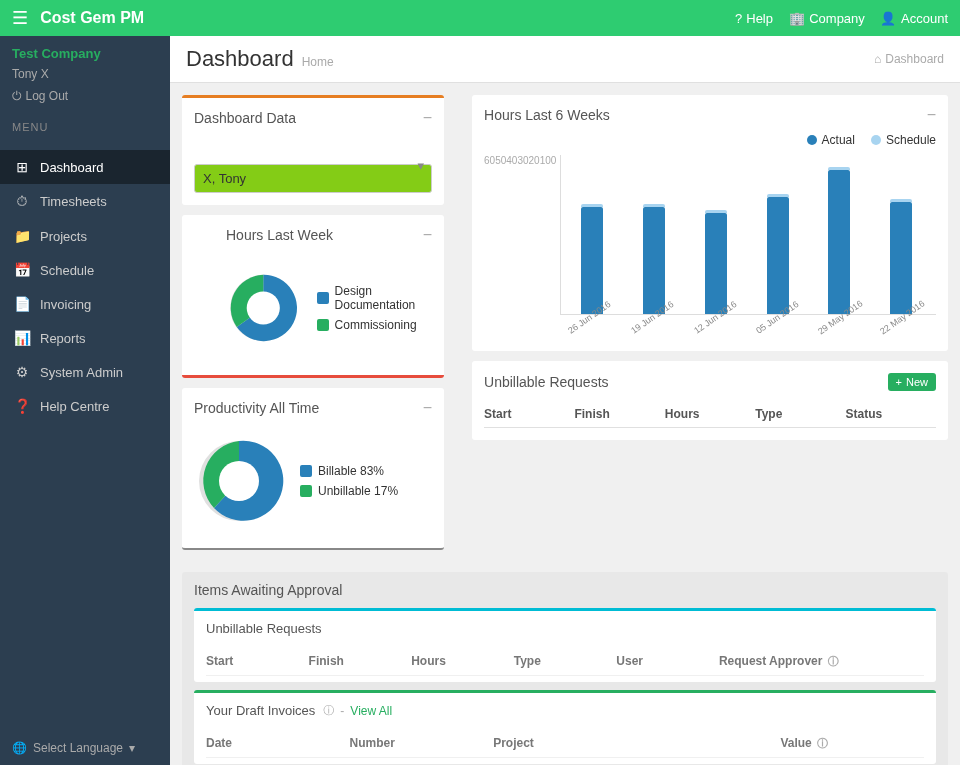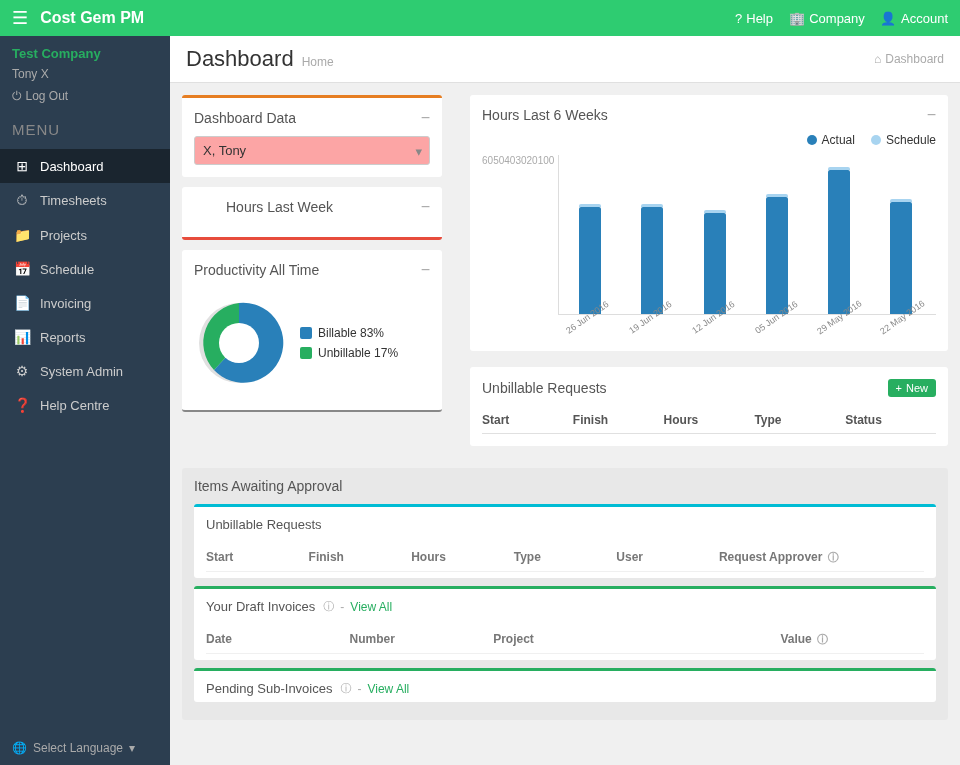--- a/index.html
+++ b/index.html
@@ -23,21 +23,21 @@
 
     
     .sidebar {
       position: fixed; top: 36px; left: 0; bottom: 0; width: 170px;
       background: #2c3e50; color: #ccc; overflow-y: auto;
       display: flex; flex-direction: column;
     }
     .sidebar-company { padding: 10px 12px 4px; color: #27ae60; font-size: 13px; font-weight: bold; }
     .sidebar-user { padding: 2px 12px 4px; color: #aaa; font-size: 12px; }
     .sidebar-logout { padding: 4px 12px 10px; color: #aaa; font-size: 12px; display: flex; align-items: center; gap: 4px; cursor: pointer; }
-    .sidebar-menu-label { padding: 8px 12px 11px; color: #888; font-size: 15px; text-transform: uppercase; letter-spacing: 1px; }
+    .sidebar-menu-label { padding: 8px 12px 17px; color: #888; font-size: 11px; text-transform: uppercase; letter-spacing: 1px; }
     .sidebar-item {
       display: flex; align-items: center; gap: 10px;
       padding: 9px 14px; color: #ccc; font-size: 13px; cursor: pointer;
       transition: background 0.15s;
     }
     .sidebar-item.active { background: #1a252f; color: #fff; }
     .sidebar-item .icon { width: 16px; text-align: center; font-size: 14px; }
     .sidebar-lang { padding: 10px 12px; display: flex; align-items: center; gap: 6px; color: #aaa; font-size: 12px; cursor: pointer; margin-top: auto; }
 
     
@@ -86,21 +86,21 @@
     
     .card-orange-top { border-top: 3px solid #e67e22; }
     .card-red-bottom { border-bottom: 3px solid #e74c3c; padding-left: 44px; }
 
     
     .select-wrapper {
       position: relative; display: block;
     }
     .select-wrapper select {
       width: 100%; padding: 6px 28px 6px 8px; border: 1px solid #ccc;
-      border-radius: 3px; appearance: none; background: #fca5a5; font-size: 13px; color: #333; cursor: pointer;
+      border-radius: 3px; appearance: none; background: #84cc16; font-size: 13px; color: #333; cursor: pointer; margin-top: 28px;
     }
     .select-wrapper::after {
       content: '▾'; position: absolute; right: 8px; top: 50%; transform: translateY(-50%);
       pointer-events: none; color: #888;
     }
 
     
     .pie-section { display: flex; align-items: center; gap: 16px; padding: 10px 0; }
     .pie-legend { display: flex; flex-direction: column; gap: 6px; font-size: 12px; }
     .legend-item { display: flex; align-items: center; gap: 6px; }
@@ -245,20 +245,43 @@
               <option>X, Tony</option>
             </select>
           </div>
         </div>
 
         <div class="card card-red-bottom">
           <div class="card-header">
             <span class="card-title">Hours Last Week</span>
             <span class="card-minimize">−</span>
           </div>
+          <div class="pie-section">
+
+            <svg width="90" height="90" viewBox="0 0 90 90">
+
+              <circle cx="45" cy="45" r="40" fill="#e0e0e0"></circle>
+
+              <path d="M45,45 L45,5 A40,40 0 1,1 13,68 Z" fill="#2980b9"></path>
+
+              <path d="M45,45 L13,68 A40,40 0 0,1 45,5 Z" fill="#27ae60"></path>
+
+              <circle cx="45" cy="45" r="20" fill="#fff"></circle>
+            </svg>
+            <div class="pie-legend">
+              <div class="legend-item">
+                <div class="legend-dot" style="background:#2980b9;"></div>
+                <span>Design Documentation</span>
+              </div>
+              <div class="legend-item">
+                <div class="legend-dot" style="background:#27ae60;"></div>
+                <span>Commissioning</span>
+              </div>
+            </div>
+          </div>
         </div>
 
         <div class="card" style="border-bottom:2px solid #888;">
           <div class="card-header">
             <span class="card-title">Productivity All Time</span>
             <span class="card-minimize">−</span>
           </div>
           <div class="pie-section">
             <svg width="90" height="90" viewBox="0 0 90 90">
               <circle cx="45" cy="45" r="40" fill="#e0e0e0"></circle>
@@ -277,21 +300,21 @@
                 <div class="legend-dot" style="background:#27ae60;"></div>
                 <span>Unbillable 17%</span>
               </div>
             </div>
           </div>
         </div>
       </div>
 
       <div class="dashboard-right">
 
-        <div class="card" style="margin-bottom:16px;">
+        <div class="card" style="margin-bottom:10px;">
           <div class="card-header">
             <span class="card-title">Hours Last 6 Weeks</span>
             <span class="card-minimize">−</span>
           </div>
 
           <div class="bar-chart-header">
             <div class="bar-chart-legend-item">
               <div style="width:10px;height:10px;border-radius:50%;background:#2980b9;"></div>
               <span>Actual</span>
             </div>

